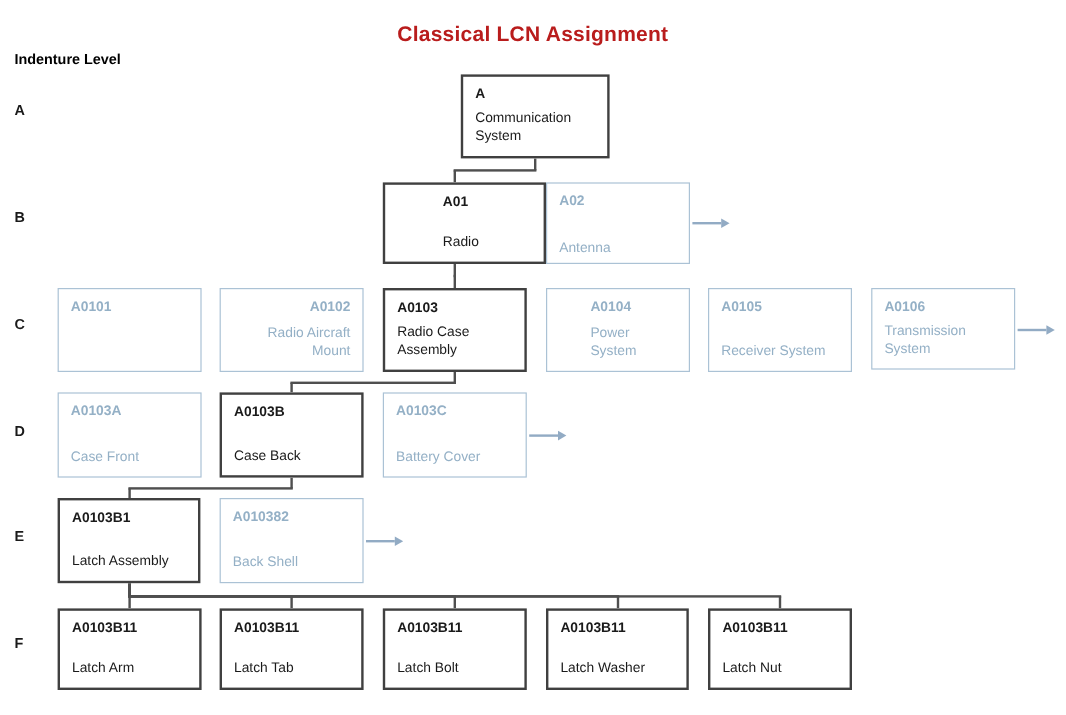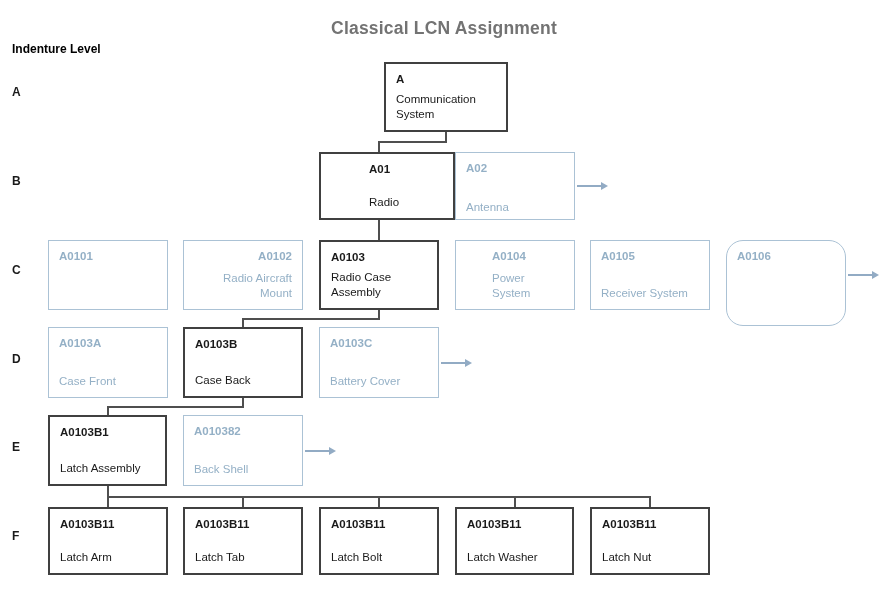--- a/index.html
+++ b/index.html
@@ -5,21 +5,21 @@
   html,body{margin:0;padding:0;background:#ffffff;}
   #stage{
     position:relative;
     width:888px;height:596px;
     background:#ffffff;
     font-family:"Liberation Sans", sans-serif;
     overflow:hidden;
   }
   .title{
     position:absolute;left:0;top:18px;width:888px;
-    text-align:center;font-size:17.5px;font-weight:700;color:#737373;
+    text-align:center;font-size:17.5px;font-weight:700;color:#b91c1c;
     letter-spacing:.2px;
   }
   .indenture-label{
     position:absolute;left:12px;top:42px;
     font-size:12px;font-weight:700;color:#000000;
   }
   .level-letter{
     position:absolute;left:12px;
     font-size:12px;font-weight:600;color:#1a1a1a;
   }
@@ -102,22 +102,23 @@
         <span class="name">Radio Case Assembly</span>
       </div>
       <div class="node muted" style="left: 455px; top: 240px; width: 120px; height: 70px; padding-left: 36px;">
         <span class="code">A0104</span>
         <span class="name">Power System</span>
       </div>
       <div class="node muted" style="left: 590px; top: 240px; width: 120px; height: 70px;">
         <span class="code">A0105</span>
         <span class="name">Receiver System</span>
       </div>
-      <div class="node muted" style="left: 726px; top: 240px; width: 120px; height: 86px; border-radius: 17px;">
+      <div class="node muted" style="left: 726px; top: 240px; width: 120px; height: 68px;">
         <span class="code">A0106</span>
+        <span class="name">Transmission System</span>
       </div>
       <div class="arrow-line" style="left: 848px; top: 274px; width: 24px; height: 2px;"></div>
       <div class="arrow-head" style="left: 872px; top: 271px;"></div>
       <div class="node muted" style="left: 48px; top: 327px; width: 120px; height: 71px;">
         <span class="code">A0103A</span>
         <span class="name">Case Front</span>
       </div>
       <div class="node emphasis" style="left: 183px; top: 327px; width: 120px; height: 71px;">
         <span class="code">A0103B</span>
         <span class="name">Case Back</span>

